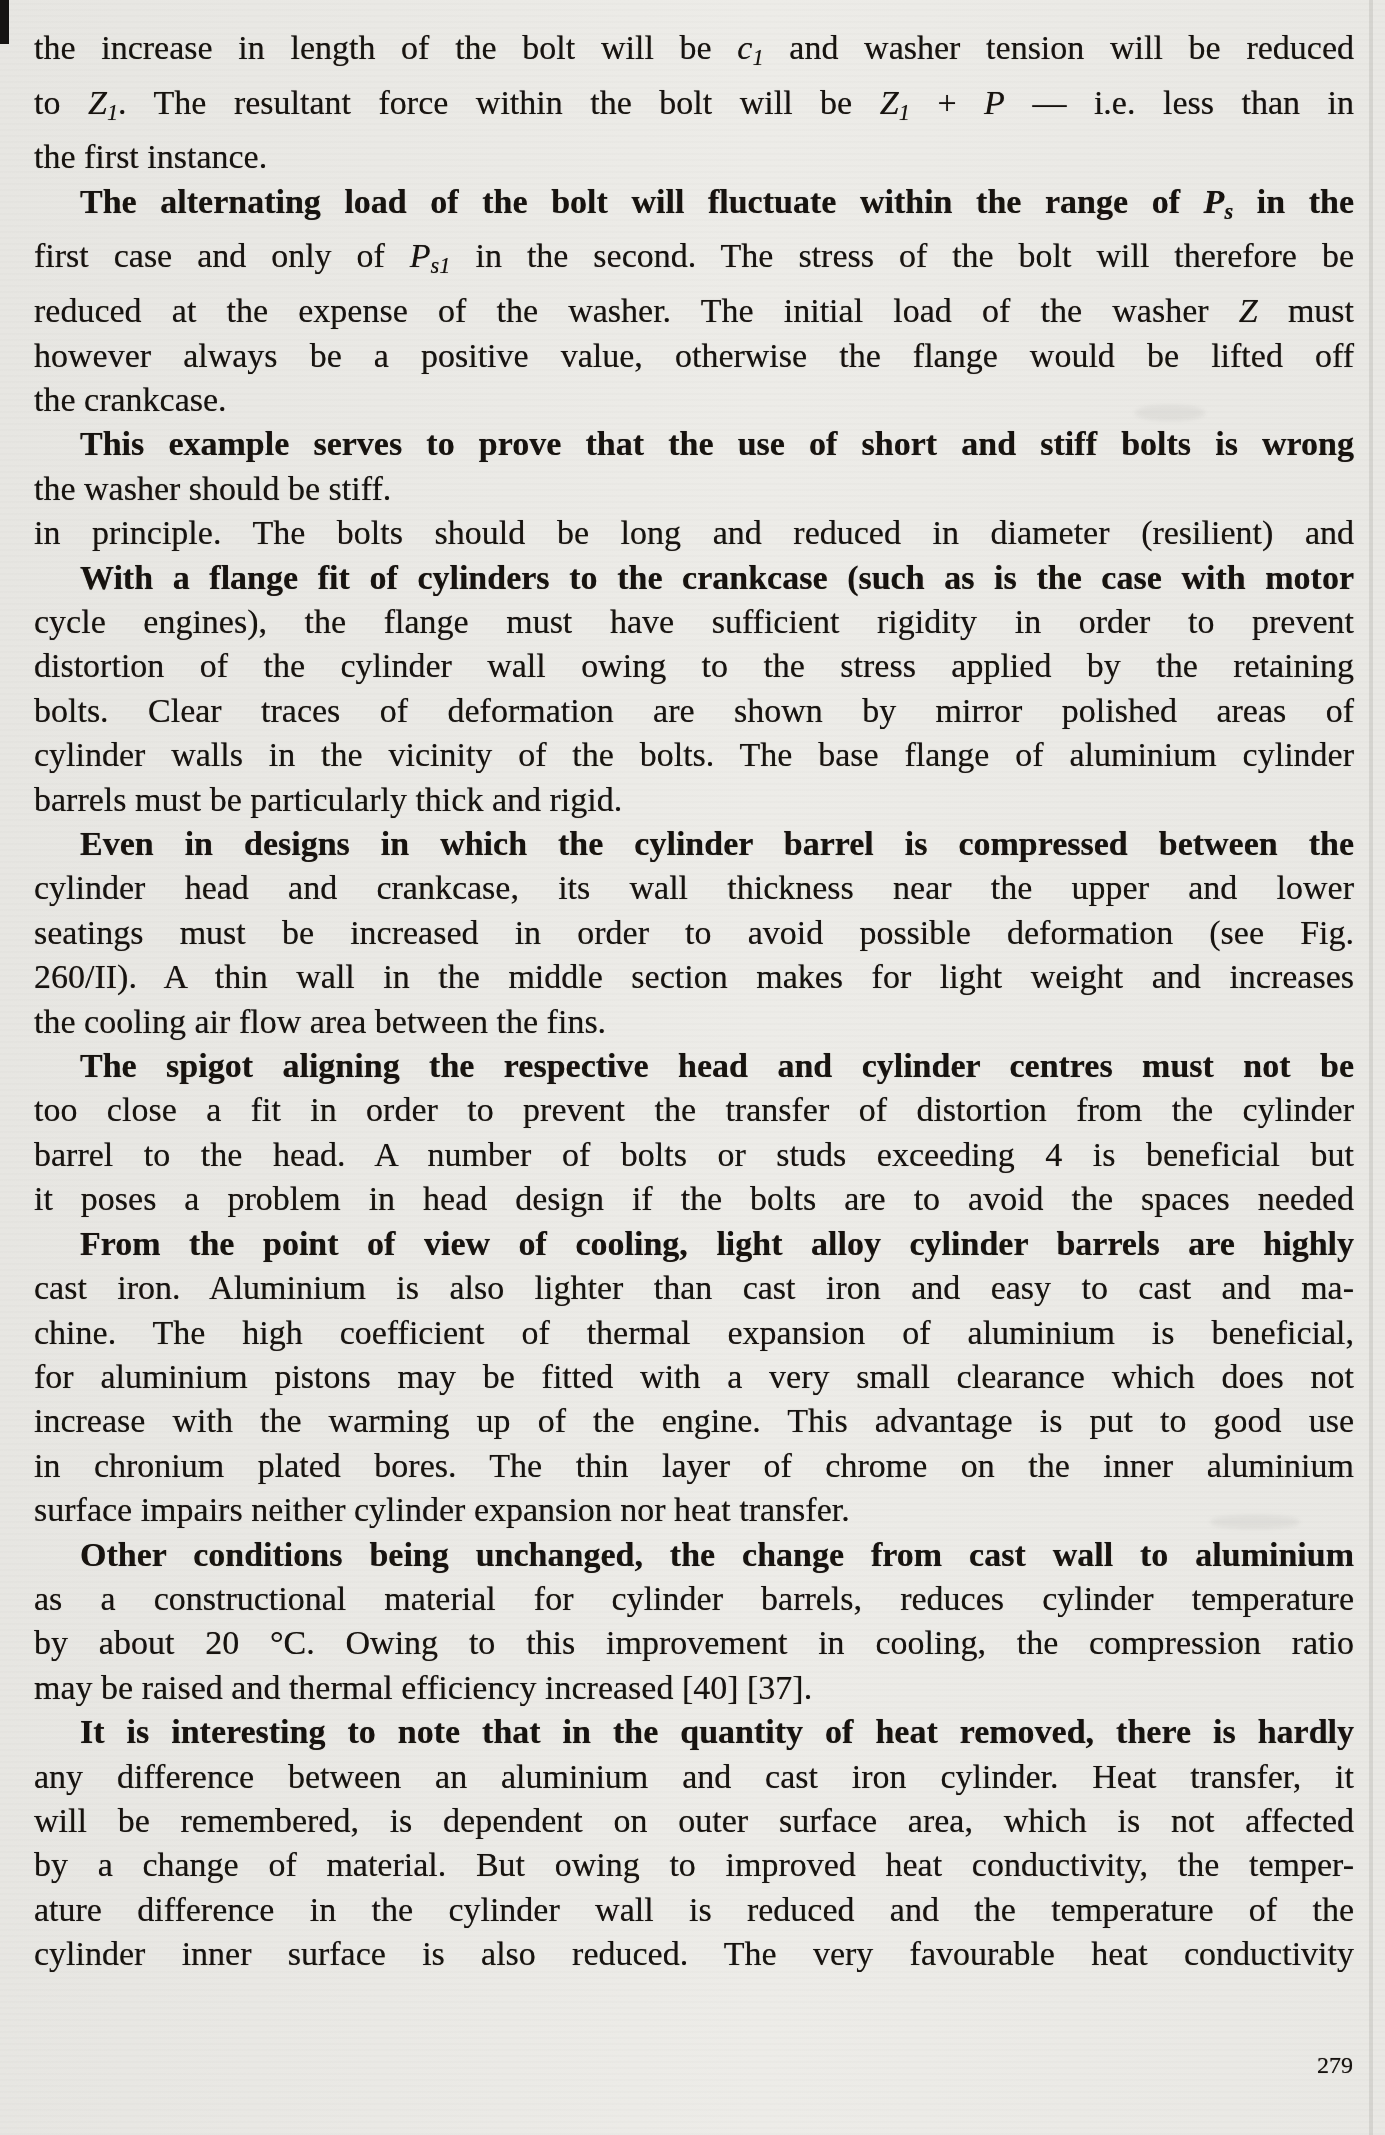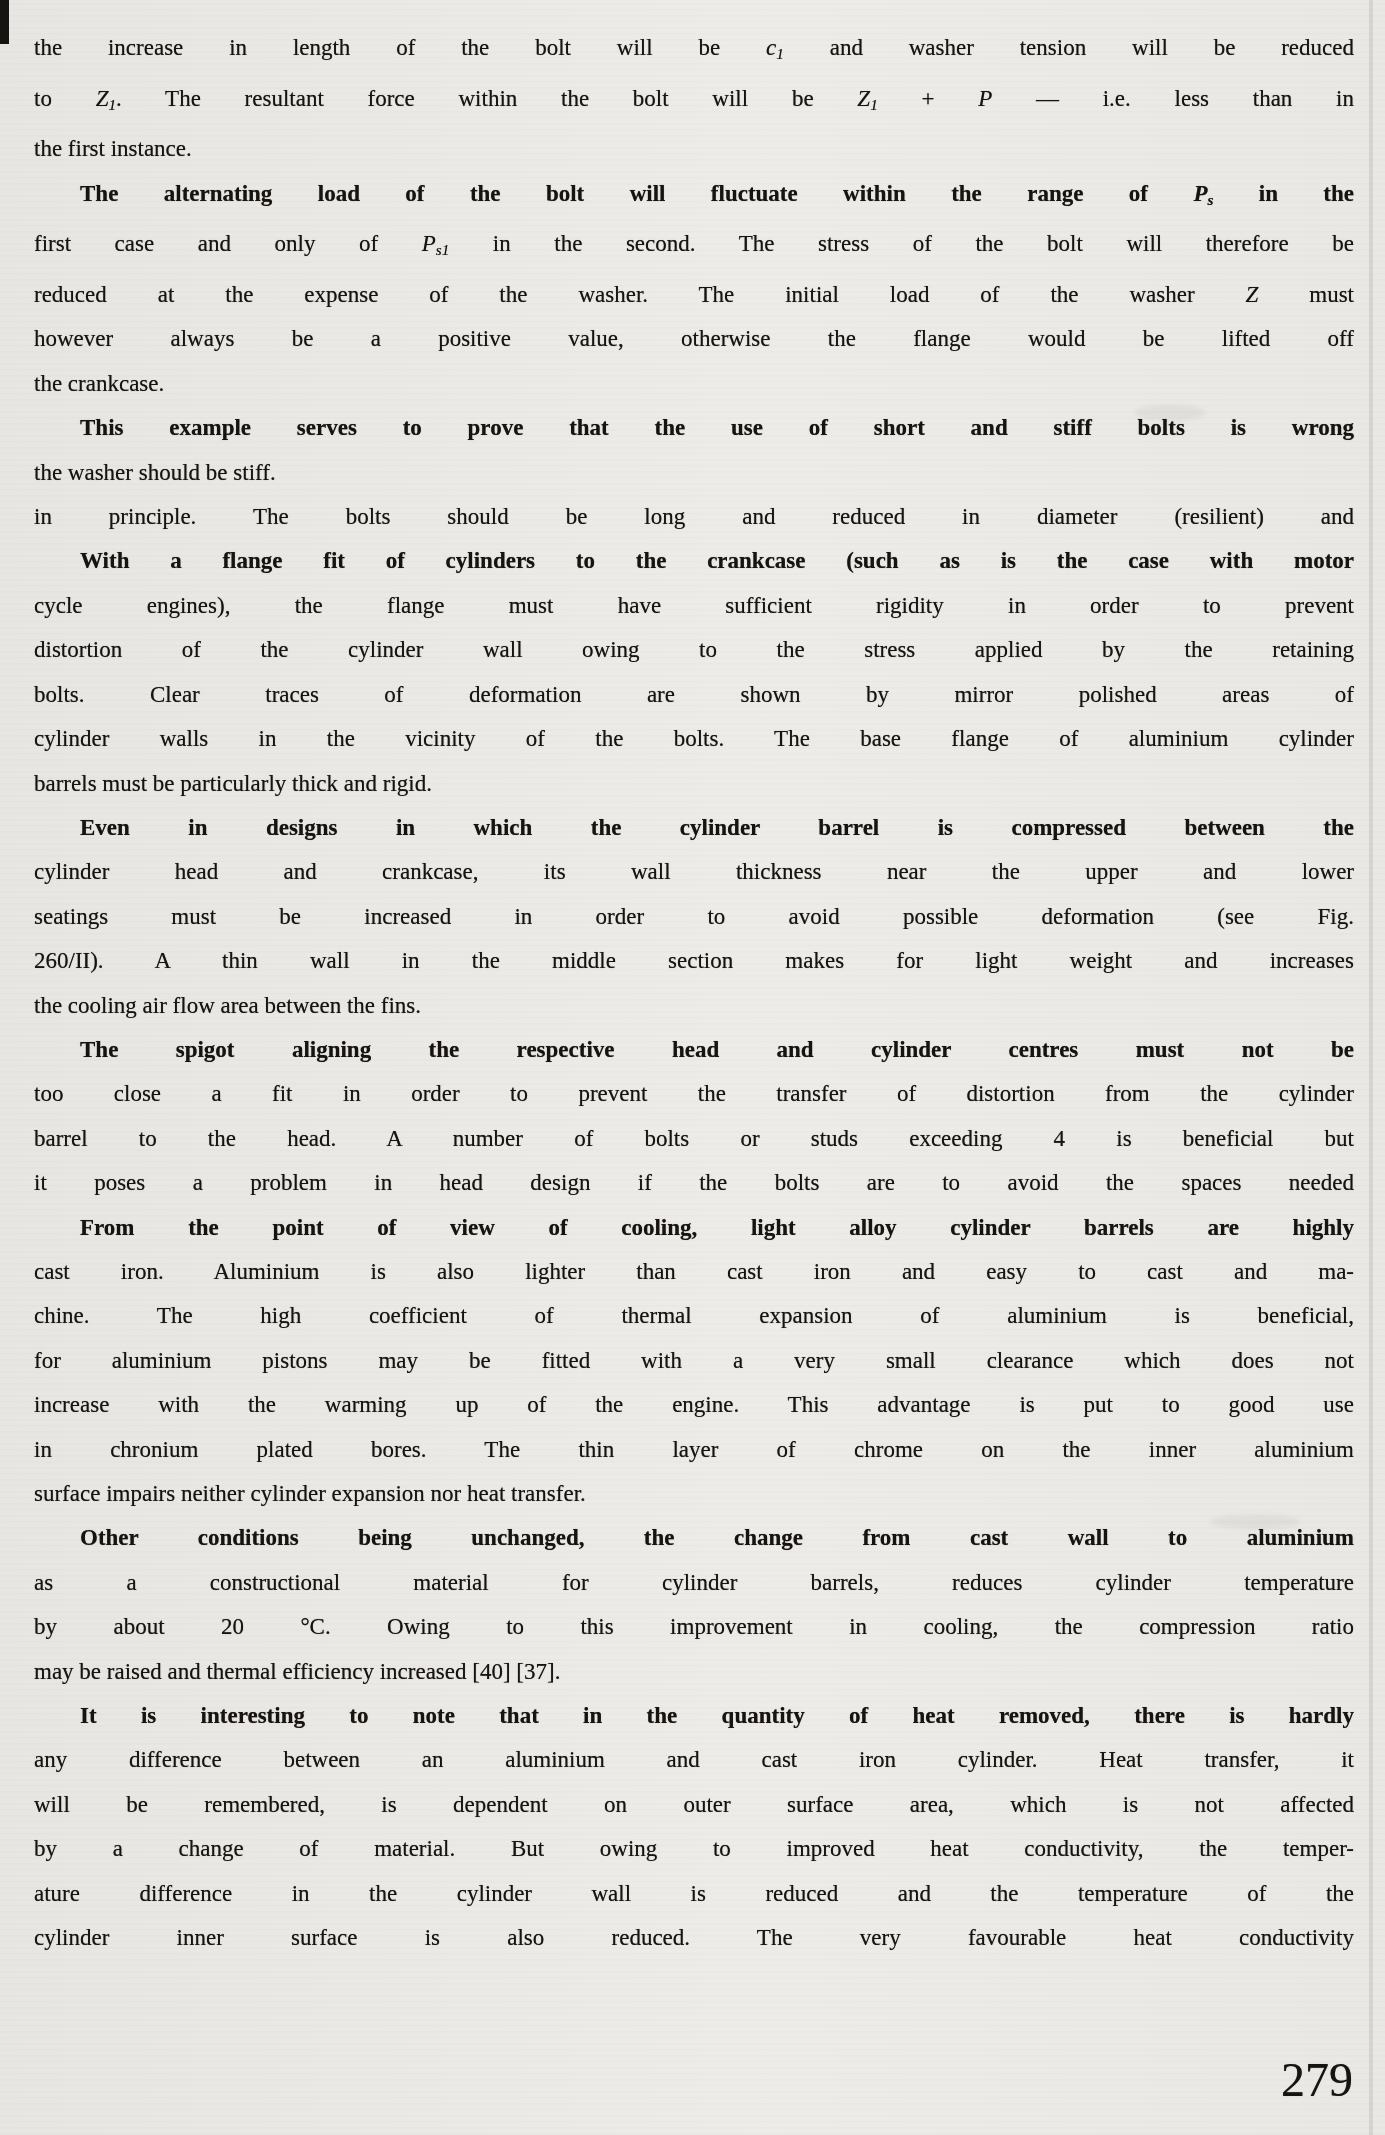--- a/index.html
+++ b/index.html
@@ -30,21 +30,21 @@
     position: absolute; border-radius: 50%;
     background: rgba(90,90,88,0.07); filter: blur(2px);
   }
   .smudge.s1 { left: 1135px; top: 405px; width: 70px; height: 16px; }
   .smudge.s2 { left: 1210px; top: 1515px; width: 90px; height: 14px; }
   .text-block {
     position: absolute;
     left: 0; top: 0; right: 0;
     padding: 26px 31px 0 34px;
     color: var(--ink, #17130f);
-    font-size: 23px;
+    font-size: 34px;
     line-height: 44.4px;
     text-shadow: 0 0 0.7px rgba(23,19,15,0.6);
   }
   .para { margin: 0; }
   .line {
     text-align: justify;
     text-align-last: justify;
     white-space: nowrap;
   }
   .line.last {
@@ -55,21 +55,21 @@
   .sub {
     font-style: italic;
     font-size: 66%;
     vertical-align: -0.28em;
     letter-spacing: 0;
   }
   .page-number {
     position: absolute;
     top: 2052px; right: 32px;
     color: var(--ink, #17130f);
-    font-size: 48px;
+    font-size: 24px;
     text-shadow: 0 0 0.7px rgba(23,19,15,0.6);
   }
 </style>
 </head>
 <body style="--paper: #eae9e5; --ink: #17130f;">
 
 <div class="page">
   <div class="corner-artifact"></div>
   <div class="edge-line"></div>
   <div class="smudge s1"></div>

